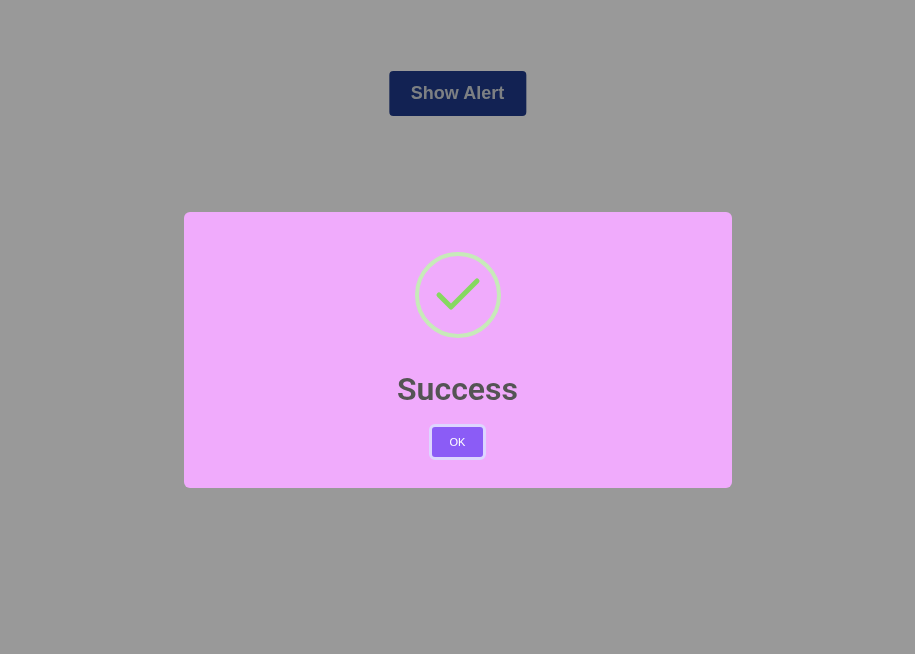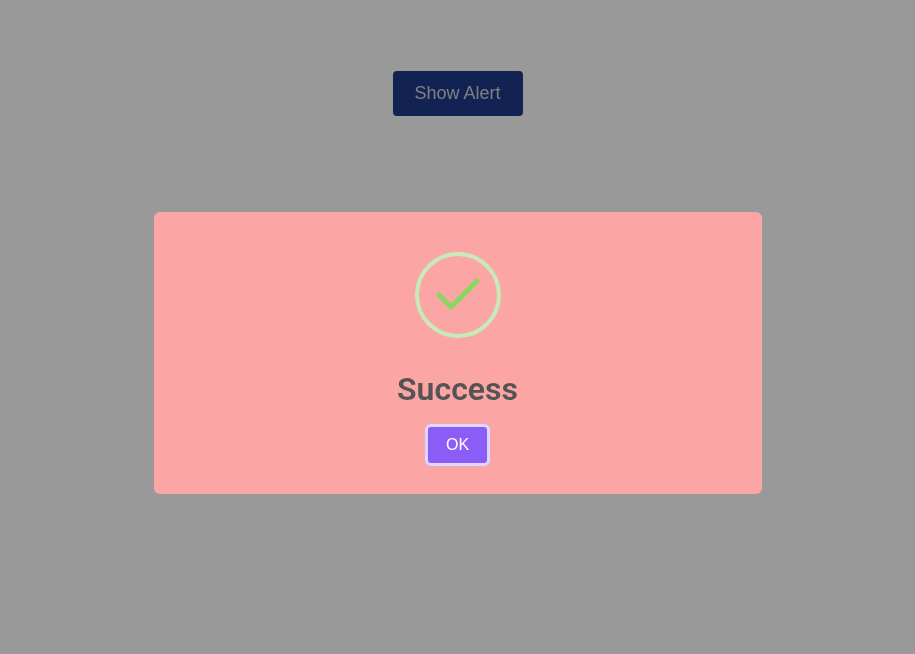--- a/index.html
+++ b/index.html
@@ -33,29 +33,30 @@
       left: 50%;
       transform: translateX(-50%);
       background: #1e3a8a;
       color: #d1d5db;
       border: none;
       padding: 12px 22px;
       font-size: 18px;
       border-radius: 4px;
       cursor: pointer;
       z-index: 5;
+      font-weight: bold;
     }
     
     .modal {
       position: absolute;
       top: 212px;
       left: 50%;
       transform: translateX(-50%);
-      width: 608px;
-      background: #fca5a5;
+      width: 548px;
+      background: #f0abfc;
       border-radius: 6px;
       z-index: 20;
       padding: 40px 30px 28px 30px;
       text-align: center;
     }
     
     .icon-wrapper {
       width: 86px;
       height: 86px;
       border: 4px solid #c7eab9;
@@ -82,21 +83,21 @@
       font-size: 18px;
       color: #545454;
       margin-bottom: 36px;
     }
     
     .ok-button {
       background: #8b5cf6;
       color: #ffffff;
       border: 3px solid #ddd6fe;
       padding: 9px 18px;
-      font-size: 16px;
+      font-size: 11px;
       font-weight: 500;
       border-radius: 6px;
       cursor: pointer;
     }
   </style>
 </head>
 <body>
 
 <button class="trigger-button">Show Alert</button>
 

